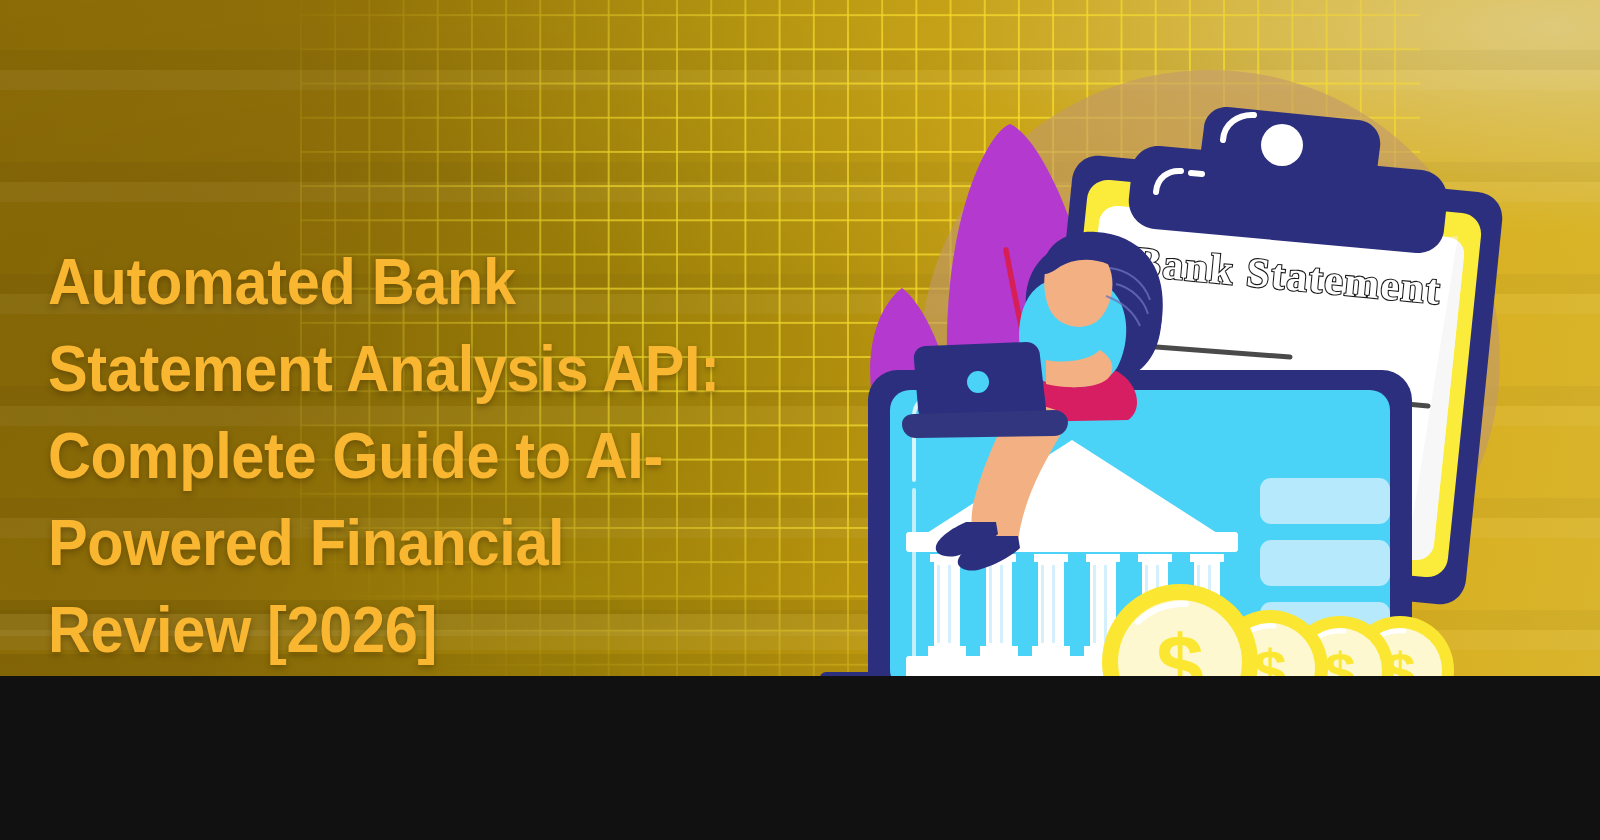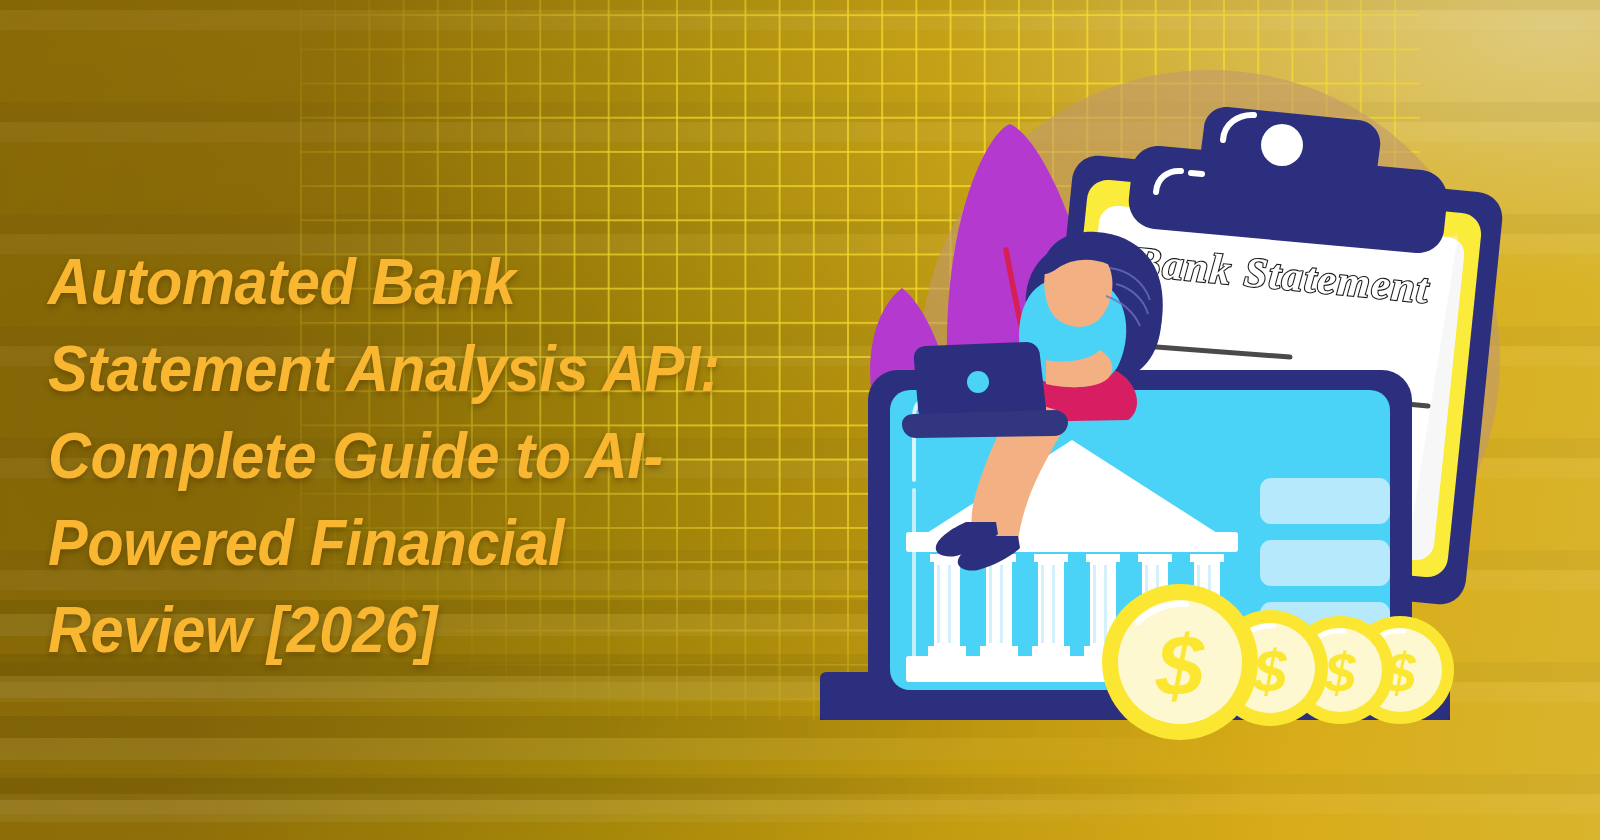--- a/index.html
+++ b/index.html
@@ -3,25 +3,24 @@
 <meta charset="utf-8">
 <style>
   html, body {
     margin: 0;
     padding: 0;
     background: #111;
   }
   #banner {
     position: relative;
     width: 1600px;
-    height: 840px;
+    height: 676px;
     overflow: hidden;
     font-family: "Liberation Sans", sans-serif;
     background: #be185d;
-    font-style: italic;
   }
 
   
   .bg-base {
     position: absolute; inset: 0;
     background:
       radial-gradient(120% 95% at 97% 4%, rgba(223,206,138,0.85) 0%, rgba(216,183,40,0.35) 32%, rgba(160,122,9,0) 62%),
       linear-gradient(100deg, #8d6d06 0%, #937208 18%, #a98a09 42%, #c59d11 64%, #d8ac1a 82%, #d9b52d 100%);
   }
   .bg-bands {

